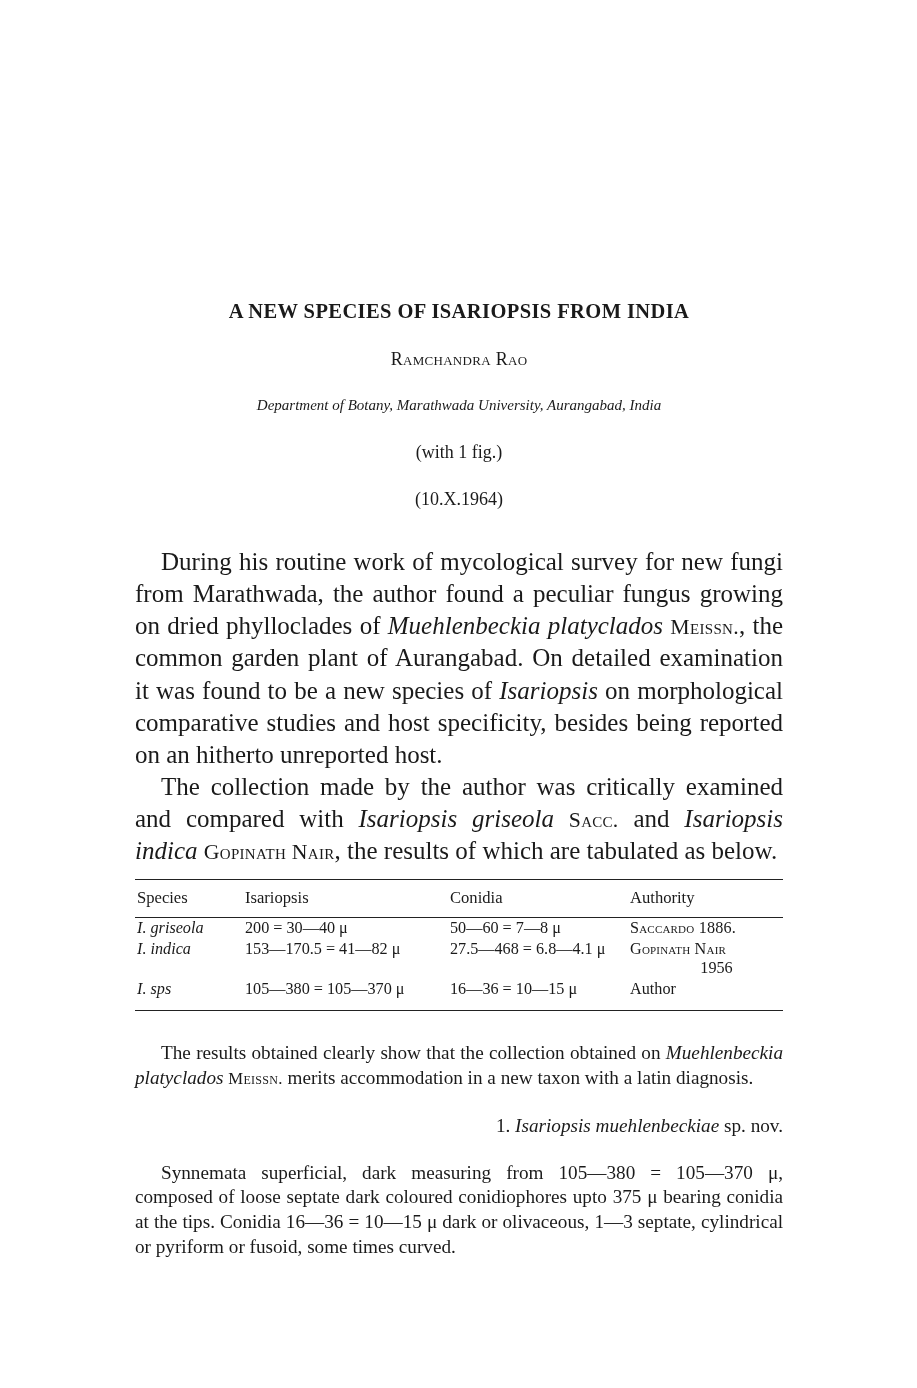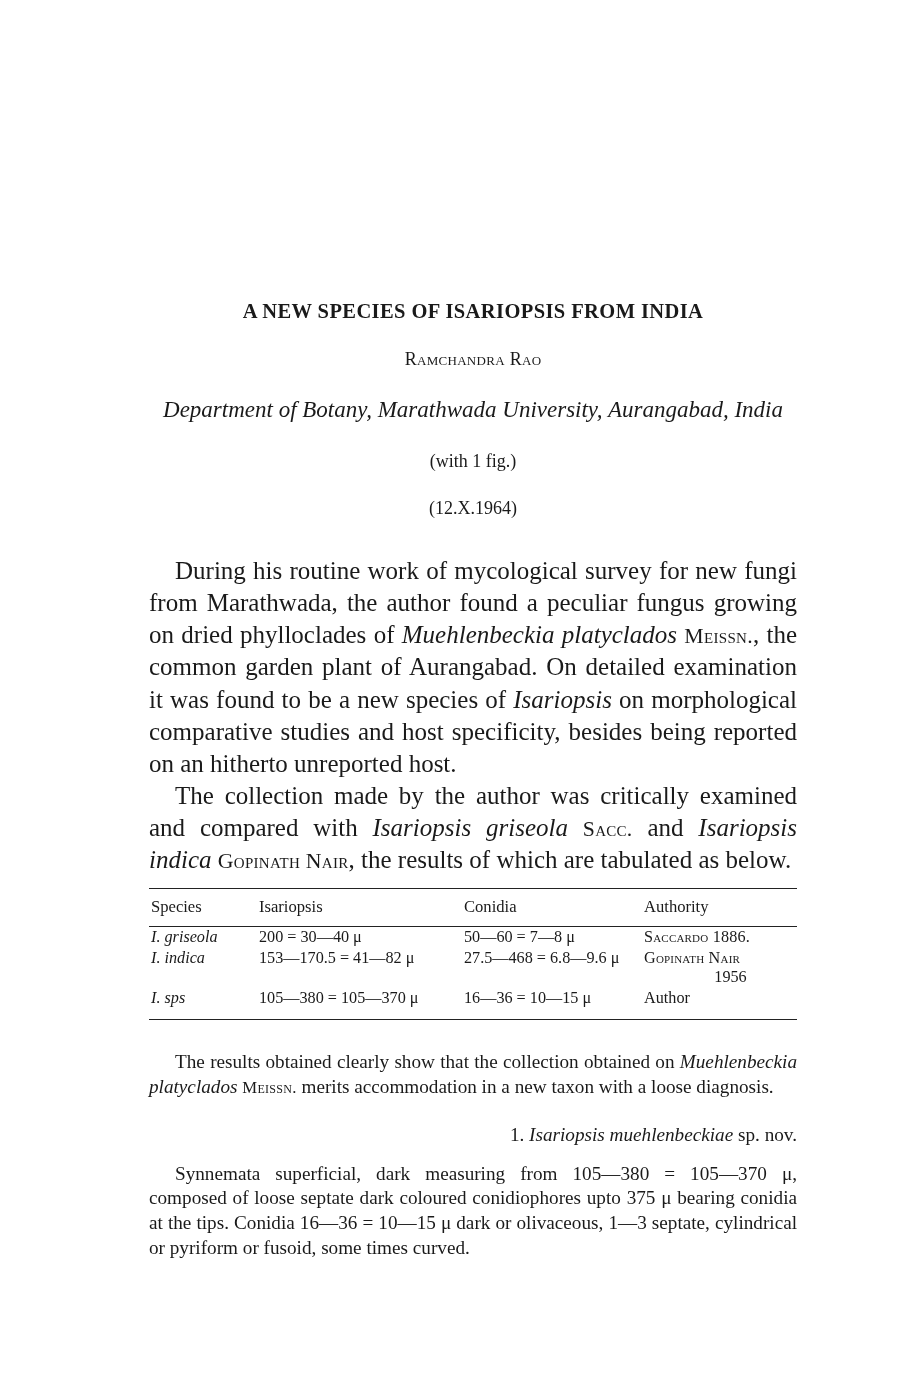--- a/index.html
+++ b/index.html
@@ -10,21 +10,21 @@
   body {
     width: 917px;
     height: 1388px;
     position: relative;
     font-family: "Liberation Serif", serif;
     color: #1a1a1a;
     overflow: hidden;
   }
   .page {
     position: absolute;
-    left: 149px;
+    left: 135px;
     top: 0;
     width: 648px;
     height: 1292px;
   }
   .title {
     margin-top: 300px;
     text-align: center;
     font-size: 20.5px;
     font-weight: bold;
     letter-spacing: 0.4px;
@@ -38,21 +38,21 @@
     text-align: center;
     font-size: 18px;
     margin-top: 26px;
     letter-spacing: 0.2px;
   }
   .author .sc {
     font-size: 14.5px;
   }
   .affiliation {
     text-align: center;
-    font-size: 23px;
+    font-size: 15px;
     font-style: italic;
     margin-top: 27px;
   }
   .figline {
     text-align: center;
     font-size: 18px;
     margin-top: 28px;
   }
   .dateline {
     text-align: center;
@@ -127,21 +127,21 @@
     font-size: 19.2px;
     line-height: 1.285;
     text-align: justify;
   }
   .section-head {
     margin-top: 24px;
     font-size: 19.2px;
     text-align: right;
   }
   .tail-block {
-    margin-top: 16px;
+    margin-top: 24px;
     font-size: 19.2px;
     line-height: 1.285;
     text-align: justify;
   }
   .nowrap { white-space: nowrap; }
 </style>
 </head>
 <body>
 
 <div class="page">
@@ -150,21 +150,21 @@
 
 
   <div class="author">
     <span class="sc" style="font-variant: small-caps; font-size:18px;">Ramchandra Rao</span>
   </div>
 
   <div class="affiliation">Department of Botany, Marathwada University, Aurangabad, India</div>
 
   <div class="figline">(with 1 fig.)</div>
 
-  <div class="dateline">(12.X.1964)</div>
+  <div class="dateline">(10.X.1964)</div>
 
   <div class="body-block">
     <p class="para"><span>During his routine work of mycological survey for new fungi from Marathwada, the author found a peculiar fungus growing on dried phylloclades of </span><i>Muehlenbeckia platyclados</i> <span class="sc">Meissn.</span><span>, the common garden plant of Aurangabad. On detailed examination it was found to be a new species of </span><i>Isariopsis</i><span> on morphological comparative studies and host specificity, besides being reported on an hitherto unreported host.</span></p>
 
     <p class="para"><span>The collection made by the author was critically examined and compared with </span><i>Isariopsis griseola</i> <span class="sc">Sacc.</span><span> and </span><i>Isariopsis indica</i> <span class="sc">Gopinath Nair</span><span>, the results of which are tabulated as below.</span></p>
   </div>
 
   <div class="table-wrap">
     <div class="rule-top"></div>
     <table class="data">
@@ -182,36 +182,36 @@
       <tbody>
         <tr class="tbody-pad-top">
           <td class="col1"><i>I. griseola</i></td>
           <td class="col2 nowrap">200 = 30—40 μ</td>
           <td class="col3 nowrap">50—60 = 7—8 μ</td>
           <td class="col4"><span class="auth-sc">Saccardo 1886.</span></td>
         </tr>
         <tr>
           <td class="col1"><i>I. indica</i></td>
           <td class="col2 nowrap">153—170.5 = 41—82 μ</td>
-          <td class="col3 nowrap">27.5—468 = 6.8—9.6 μ</td>
+          <td class="col3 nowrap">27.5—468 = 6.8—4.1 μ</td>
           <td class="col4"><span class="auth-sc">Gopinath Nair</span><span class="auth-year">1956</span></td>
         </tr>
         <tr class="row-gap">
           <td class="col1"><i>I. sps</i></td>
           <td class="col2 nowrap">105—380 = 105—370 μ</td>
           <td class="col3 nowrap">16—36 = 10—15 μ</td>
           <td class="col4">Author</td>
         </tr>
       </tbody>
     </table>
     <div class="rule-bottom" style="margin-top:10px"></div>
   </div>
 
   <div class="after-table">
-    <p class="para"><span>The results obtained clearly show that the collection obtained on </span><i>Muehlenbeckia platyclados</i> <span class="sc">Meissn.</span><span> merits accommodation in a new taxon with a loose diagnosis.</span></p>
+    <p class="para"><span>The results obtained clearly show that the collection obtained on </span><i>Muehlenbeckia platyclados</i> <span class="sc">Meissn.</span><span> merits accommodation in a new taxon with a latin diagnosis.</span></p>
   </div>
 
   <div class="section-head">
     <span>1.</span>
     <i>Isariopsis muehlenbeckiae</i>
     <span>sp. nov.</span>
   </div>
 
   <div class="tail-block">
     <p class="para">Synnemata superficial, dark measuring from 105—380 = 105—370 μ, composed of loose septate dark coloured conidiophores upto 375 μ bearing conidia at the tips. Conidia 16—36 = 10—15 μ dark or olivaceous, 1—3 septate, cylindrical or pyriform or fusoid, some times curved.</p>

